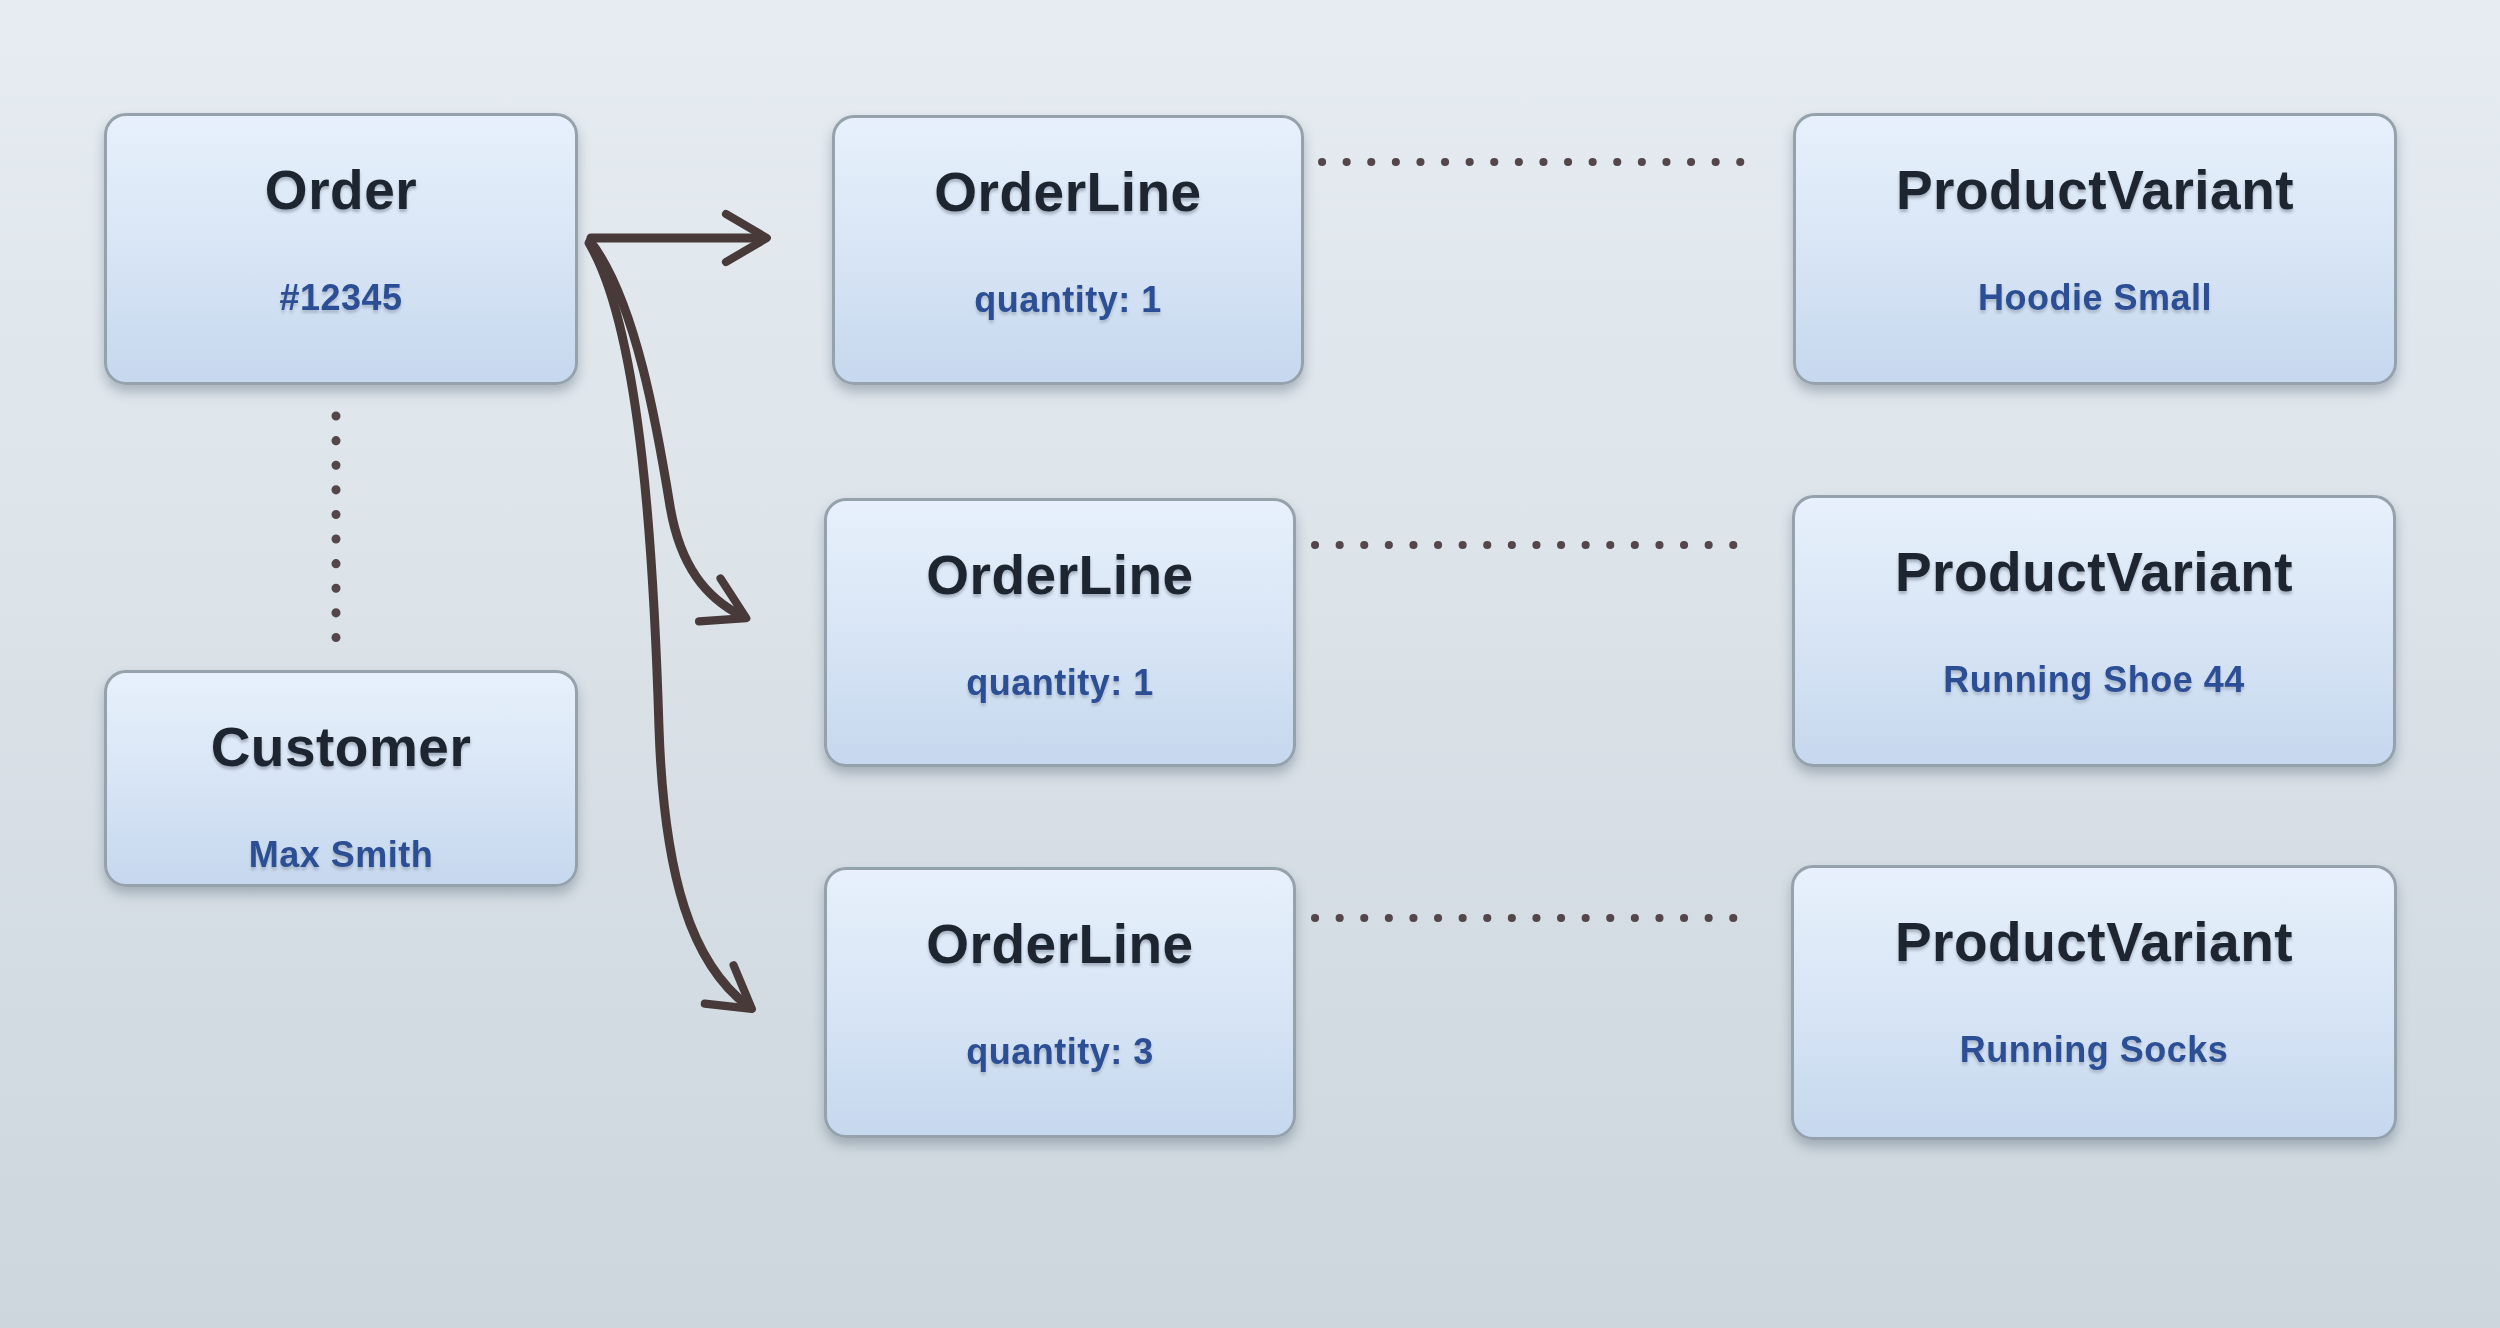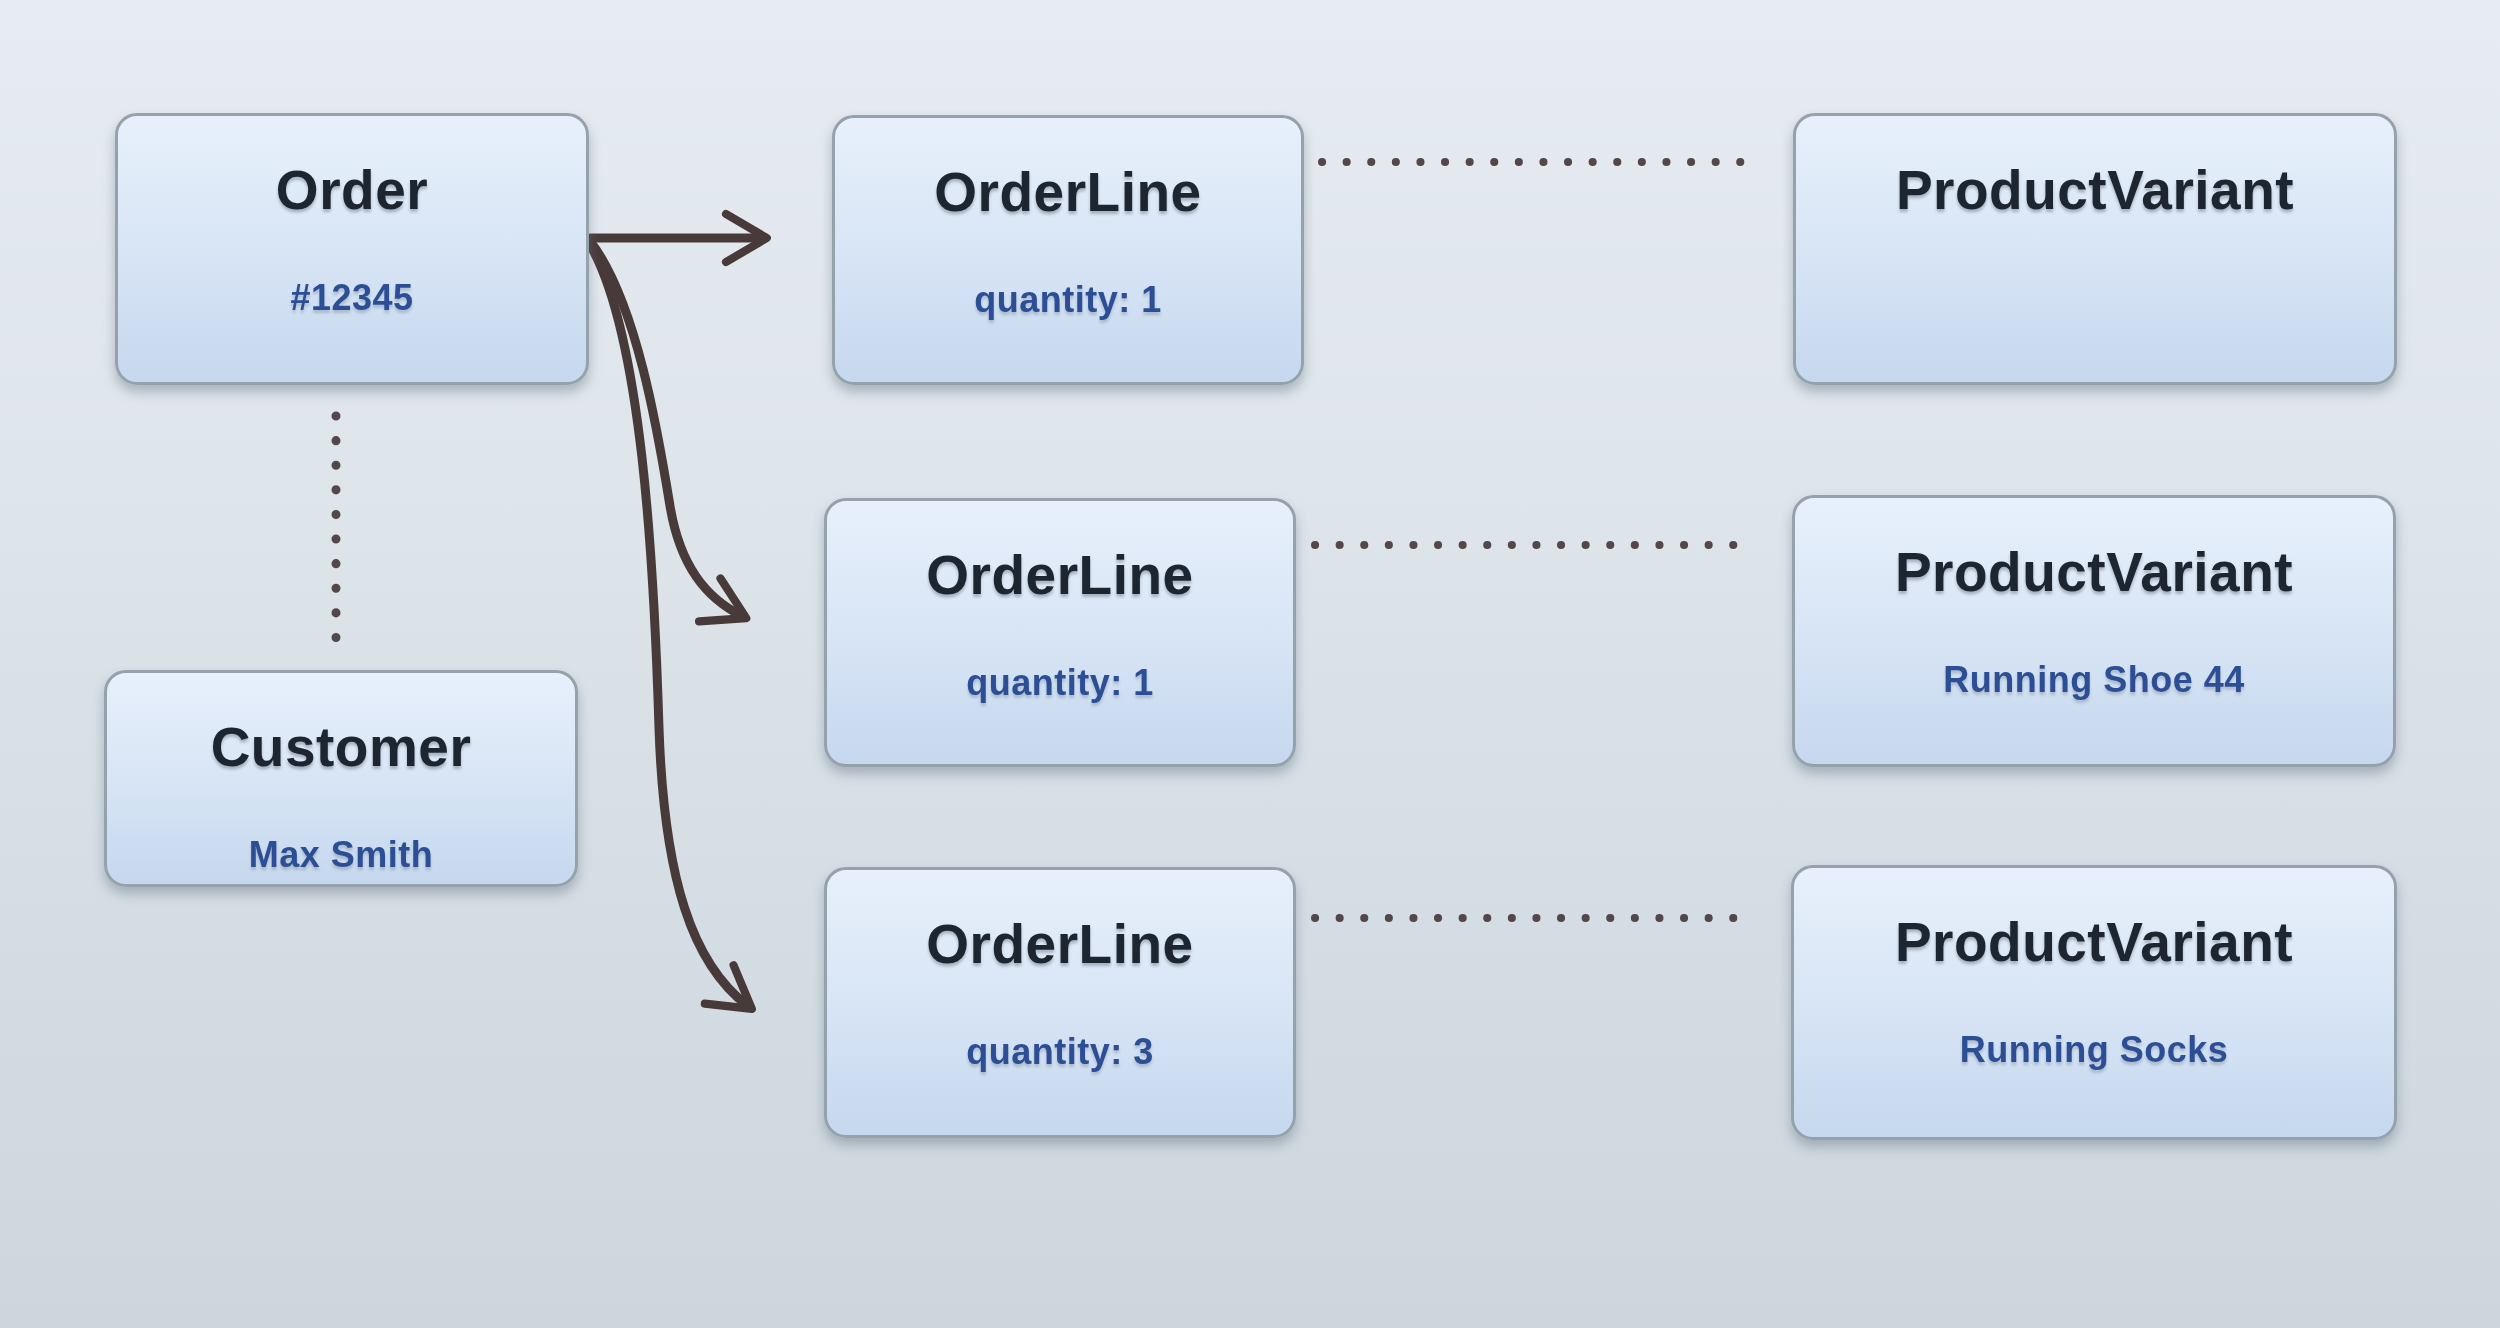--- a/index.html
+++ b/index.html
@@ -42,21 +42,21 @@
     font-weight: bold;
     font-size: 36px;
     line-height: 1;
     color: #2b4e95;
     margin-top: 62px;
     letter-spacing: 0.5px;
     text-shadow: 0 3px 3px rgba(40, 50, 70, 0.22);
     white-space: nowrap;
   }
   
-  .n-order    { left: 104px; top: 113px; width: 474px; height: 272px; margin-left: 11px; }
+  .n-order    { left: 104px; top: 113px; width: 474px; height: 272px; }
   .n-customer { left: 104px; top: 670px; width: 474px; height: 217px; }
   .n-ol1      { left: 832px; top: 115px; width: 472px; height: 270px; }
   .n-ol2      { left: 824px; top: 498px; width: 472px; height: 269px; }
   .n-ol3      { left: 824px; top: 867px; width: 472px; height: 271px; }
   .n-pv1      { left: 1793px; top: 113px; width: 604px; height: 272px; }
   .n-pv2      { left: 1792px; top: 495px; width: 604px; height: 272px; }
   .n-pv3      { left: 1791px; top: 865px; width: 606px; height: 275px; }
 </style>
 </head>
 <body>
@@ -101,20 +101,21 @@
     <div class="value">quantity: 1</div>
   </div>
 
   <div class="node n-ol3">
     <div class="title">OrderLine</div>
     <div class="value">quantity: 3</div>
   </div>
 
   <div class="node n-pv1">
     <div class="title">ProductVariant</div>
+    <div class="value">Hoodie Small</div>
   </div>
 
   <div class="node n-pv2">
     <div class="title">ProductVariant</div>
     <div class="value">Running Shoe 44</div>
   </div>
 
   <div class="node n-pv3">
     <div class="title">ProductVariant</div>
     <div class="value">Running Socks</div>

